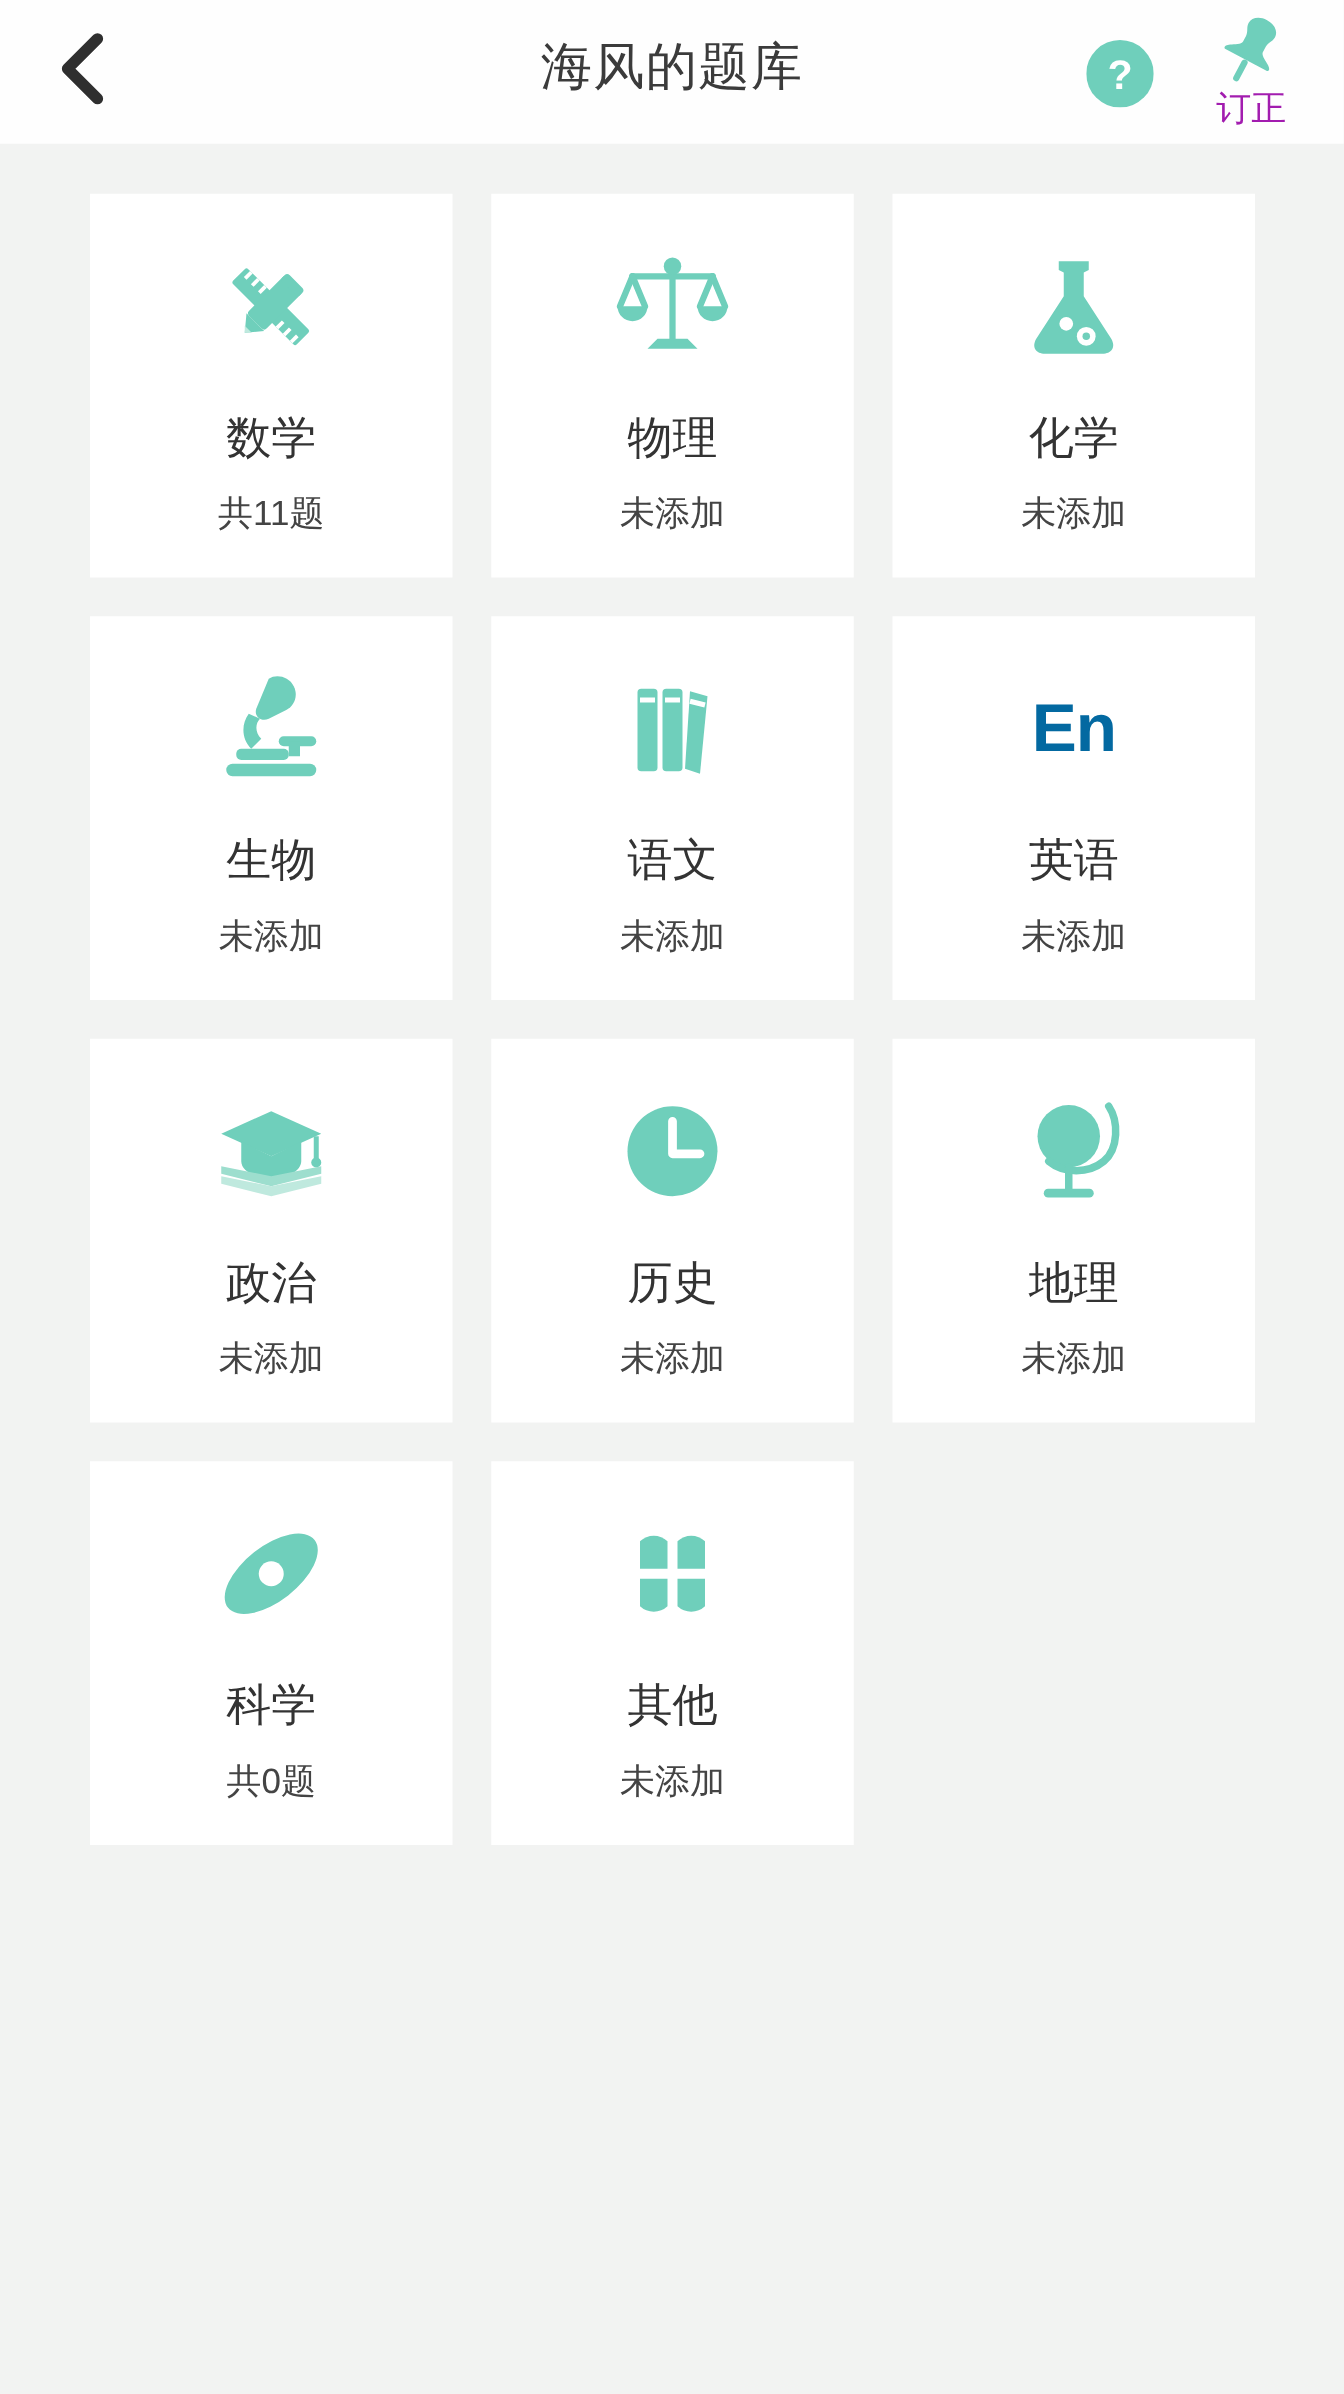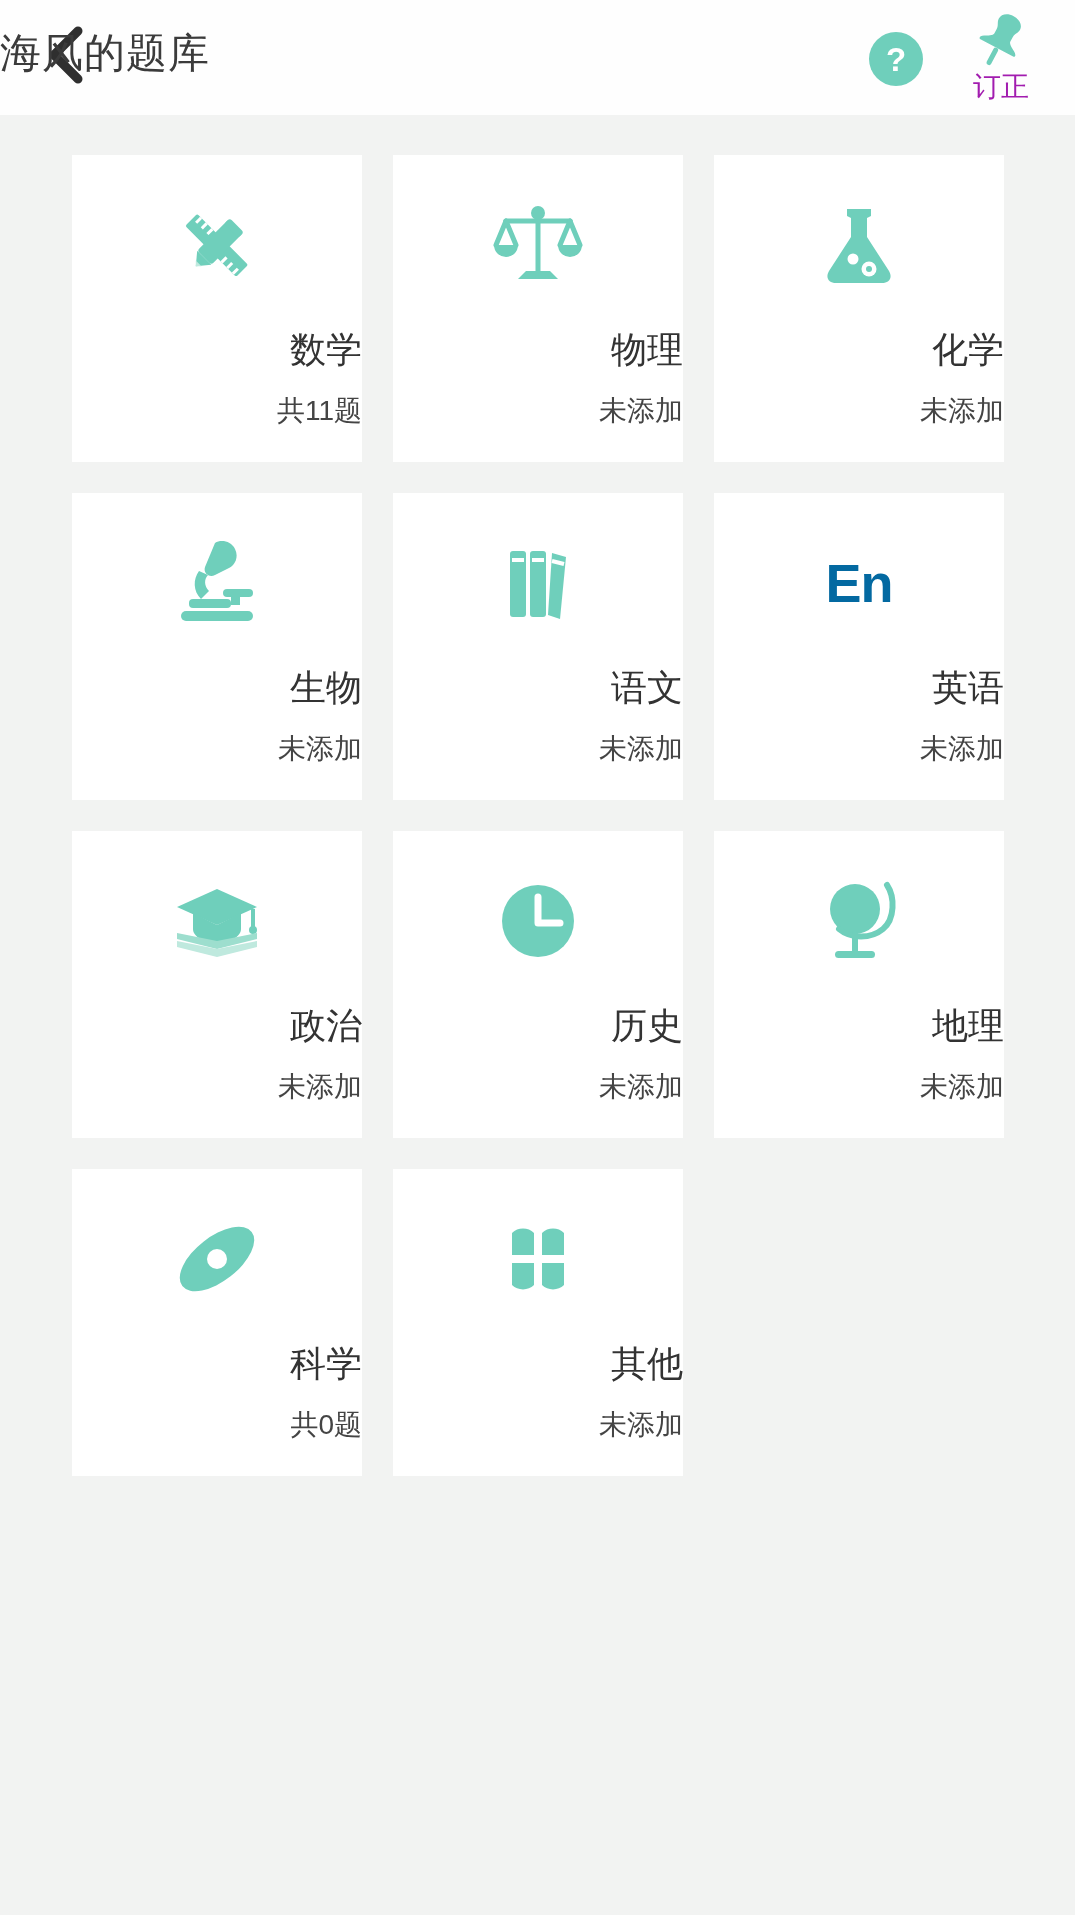--- a/index.html
+++ b/index.html
@@ -33,21 +33,21 @@
     display: flex;
     align-items: center;
     justify-content: center;
     cursor: pointer;
   }
   .header-title {
     position: absolute;
     left: 0;
     right: 0;
     top: 26px;
-    text-align: left;
+    text-align: center;
     font-size: 41px;
     color: #3b3b3b;
     letter-spacing: 1px;
     font-weight: 400;
   }
   .help-btn {
     position: absolute;
     right: 152px;
     top: 32px;
     width: 54px;
@@ -88,21 +88,21 @@
     display: grid;
     grid-template-columns: repeat(3, 290px);
     grid-auto-rows: 307px;
     column-gap: 31px;
     row-gap: 31px;
   }
   .card {
     background: #ffffff;
     display: flex;
     flex-direction: column;
-    align-items: flex-end;
+    align-items: center;
     box-sizing: border-box;
     padding-top: 44px;
     cursor: pointer;
   }
   .card-icon {
     height: 92px;
     width: 100%;
     display: flex;
     align-items: center;
     justify-content: center;

